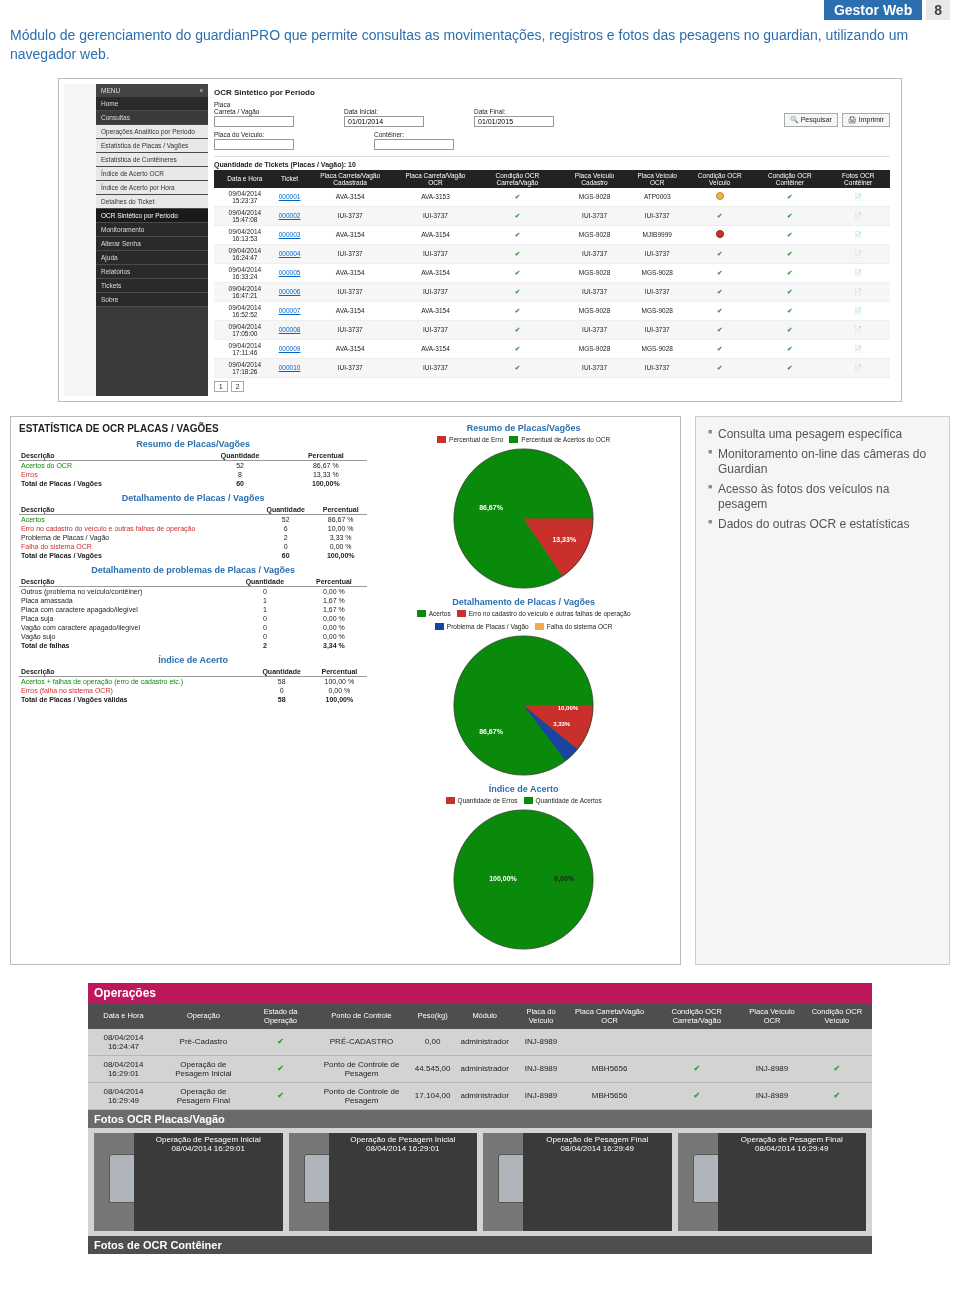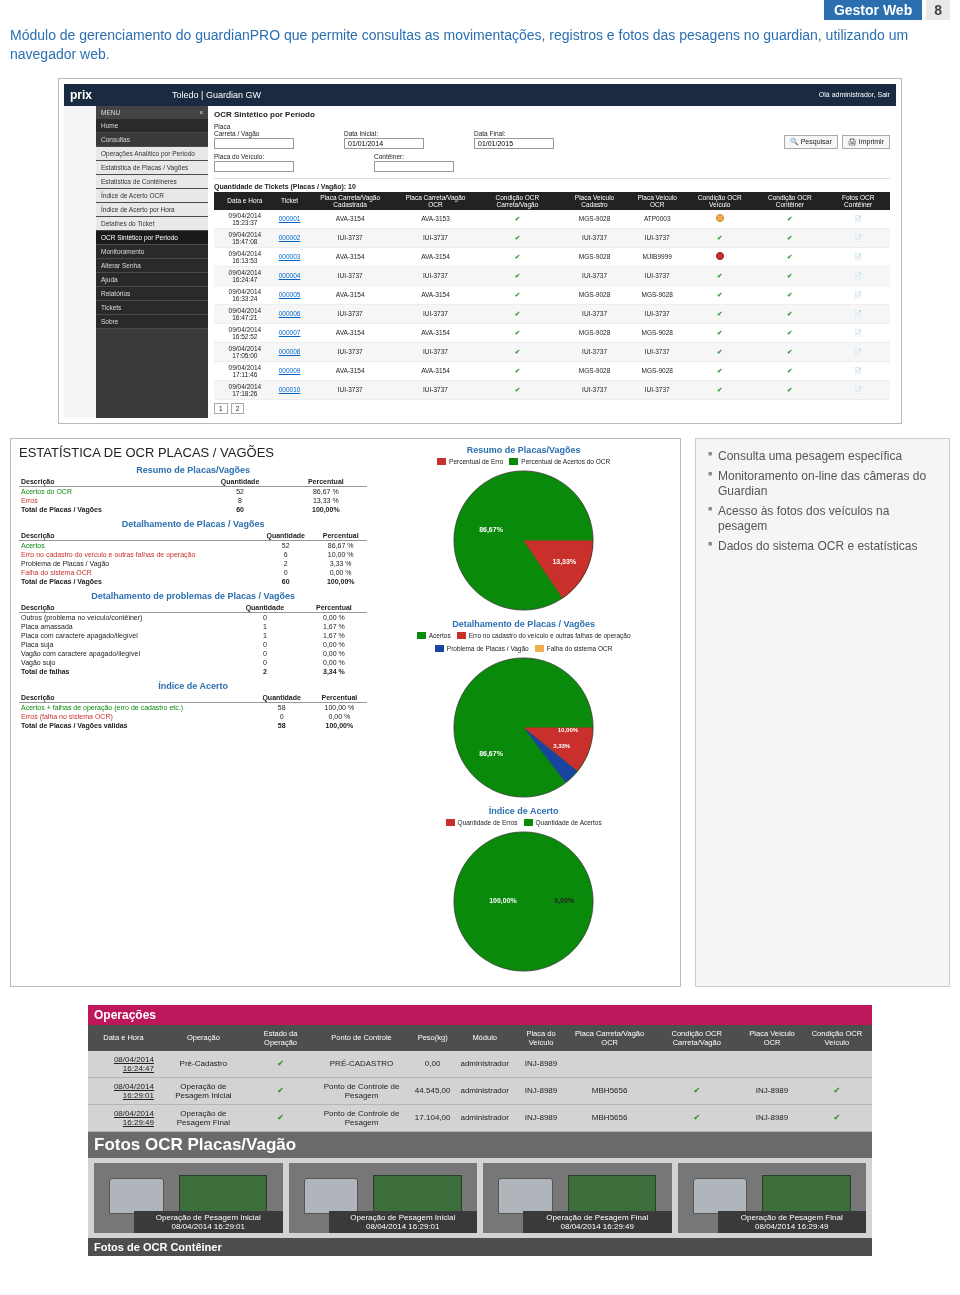--- a/index.html
+++ b/index.html
@@ -37,21 +37,21 @@
   .chk { color: #3a9b3a; font-weight: bold; }
   .warn { display:inline-block; width:8px; height:8px; border-radius:50%; background:#f0ad4e; border:1px solid #c08a2e; }
   .err  { display:inline-block; width:8px; height:8px; border-radius:50%; background:#c9302c; border:1px solid #8b1f1c; }
   .doc-ic { color:#5a7aa0; }
   .tkt-link { color:#0066cc; text-decoration:underline; }
   .pager { margin-top:3px; display:flex; gap:3px; }
   .pager span { border:1px solid #aaa; padding:1px 4px; font-size:6.5px; }
   
   .stats-row { display:flex; margin: 0 10px 18px 10px; gap: 14px; }
   .stats-box { flex:1; border:1px solid #bbb; padding:6px 8px; background:#fff; font-size:8px; }
-  .stats-title { font-weight:normal; font-size:13px; margin-bottom:3px; }
+  .stats-title { font-weight:bold; font-size:10px; margin-bottom:3px; }
   .stats-meta { font-size:7.5px; line-height:1.2; margin-bottom:4px; }
   .stats-meta span { min-width:70px; display:inline-block; }
   .section-h { text-align:center; font-weight:bold; color:#2b6fb0; font-size:9px; margin:5px 0 2px 0; }
   .mini-tbl { width:100%; border-collapse:collapse; font-size:7px; }
   .mini-tbl th { text-align:left; font-weight:bold; padding:1px 2px; border-bottom:1px solid #999; }
   .mini-tbl th.c, .mini-tbl td.c { text-align:center; }
   .mini-tbl td { padding:1px 2px; }
   .mini-tbl tr.green td:first-child { color:#0a8a0a; }
   .mini-tbl tr.red td:first-child { color:#c9302c; }
   .mini-tbl tr.bold td { font-weight:bold; }
@@ -67,46 +67,41 @@
   .pie-box { position:relative; width:145px; height:145px; margin:0 auto; }
   .feat-box { width:255px; background:#f5f5f5; border:1px solid #ccc; padding:10px 12px; font-size:12px; color:#555; }
   .feat-box li { list-style:none; margin-bottom:5px; padding-left:10px; position:relative; line-height:1.25; }
   .feat-box li::before { content:"■"; position:absolute; left:0; top:1px; font-size:7px; color:#888; }
   
   .ops-wrap { margin:0 88px 10px 88px; }
   .ops-h { background:#be185d; color:#fff; font-weight:bold; font-size:12px; padding:3px 6px; }
   .ops-tbl { width:100%; border-collapse:collapse; font-size:8px; }
   .ops-tbl th { background:#4e4e4e; color:#fff; padding:4px 5px; font-weight:normal; text-align:center; font-size:7.5px; }
   .ops-tbl td { background:#d3d3d3; padding:4px 5px; text-align:center; border-bottom:1px solid #b5b5b5; }
-  .ops-tbl td:first-child { text-align:right;text-decoration:underline; }
+  .ops-tbl td:first-child { text-align:center; }
   .sub-h { background:#4e4e4e; color:#fff; font-weight:bold; font-size:11px; padding:3px 6px; }
-  .sub-h2 { background:#6a6a6a; color:#fff; font-weight:bold; font-size:17px; padding:3px 6px; }
+  .sub-h2 { background:#6a6a6a; color:#fff; font-weight:bold; font-size:11px; padding:3px 6px; }
   .thumbs { display:flex; gap:6px; padding:5px 6px; background:#d3d3d3; }
-  .thumb { flex:1; background:#777; height:70px; position:relative; display:flex; align-items:flex-end; overflow:hidden;padding-left:40px; }
+  .thumb { flex:1; background:#777; height:98px; position:relative; display:flex; overflow:hidden;padding-left:40px; }
   .truck { position:absolute; inset:0; }
   .truck::before { content:""; position:absolute; left:8%; top:22%; width:28%; height:48%; background:#b0b4bb; border:1px solid #555; border-radius:3px 3px 0 0; }
   .truck::after { content:""; position:absolute; right:8%; top:18%; width:46%; height:52%; background:#3b6e3b; border:1px solid #273f27; }
   .thumb-cap { background:#3a3a3a; color:#fff; font-size:8px; padding:2px 4px; text-align:center; position:relative; z-index:1; width:100%; }
 </style>
 </head>
 <body>
 
 <div class="page-header">
   <div class="header-title">Gestor Web</div>
   <div class="page-number">8</div>
 </div>
 <div class="intro">Módulo de gerenciamento do guardianPRO que permite consultas as movimentações, registros e fotos das pesagens no guardian, utilizando um navegador web.</div>
 
 <div class="screenshot-box">
  <div class="app">
-  <div class="app-top">
-    <div class="app-logo">prix</div>
-    <div class="app-title">Toledo | Guardian GW</div>
-    <div class="app-user">Olá administrador, Sair</div>
-  </div>
   <div class="app-body">
     <div class="sidebar">
       <div class="sidebar-head">
         <span>MENU</span>
         <span>«</span>
       </div>
       <div id="sb-items">
             <div class="sidebar-item dark">Home</div>
             <div class="sidebar-item">Consultas</div>
             <div class="sidebar-item light">Operações Analítico por Período</div>
@@ -519,21 +514,21 @@
             <span class="pie-lbl" style="right:22px;top:68px;color:#222;">0,00%</span>
           </div>
         </div>
       </div>
     </div>
   </div>
   <ul class="feat-box" id="features">
       <li>Consulta uma pesagem específica</li>
       <li>Monitoramento on-line das câmeras do Guardian</li>
       <li>Acesso às fotos dos veículos na pesagem</li>
-      <li>Dados do sistema OCR e estatísticas</li>
+      <li>Dados do outras OCR e estatísticas</li>
     </ul>
 </div>
 
 <div class="ops-wrap">
   <div class="ops-h">Operações</div>
   <table class="ops-tbl">
     <thead>
         <tr id="ops-head">
           <th>Data e Hora</th>
           <th>Operação</th>

